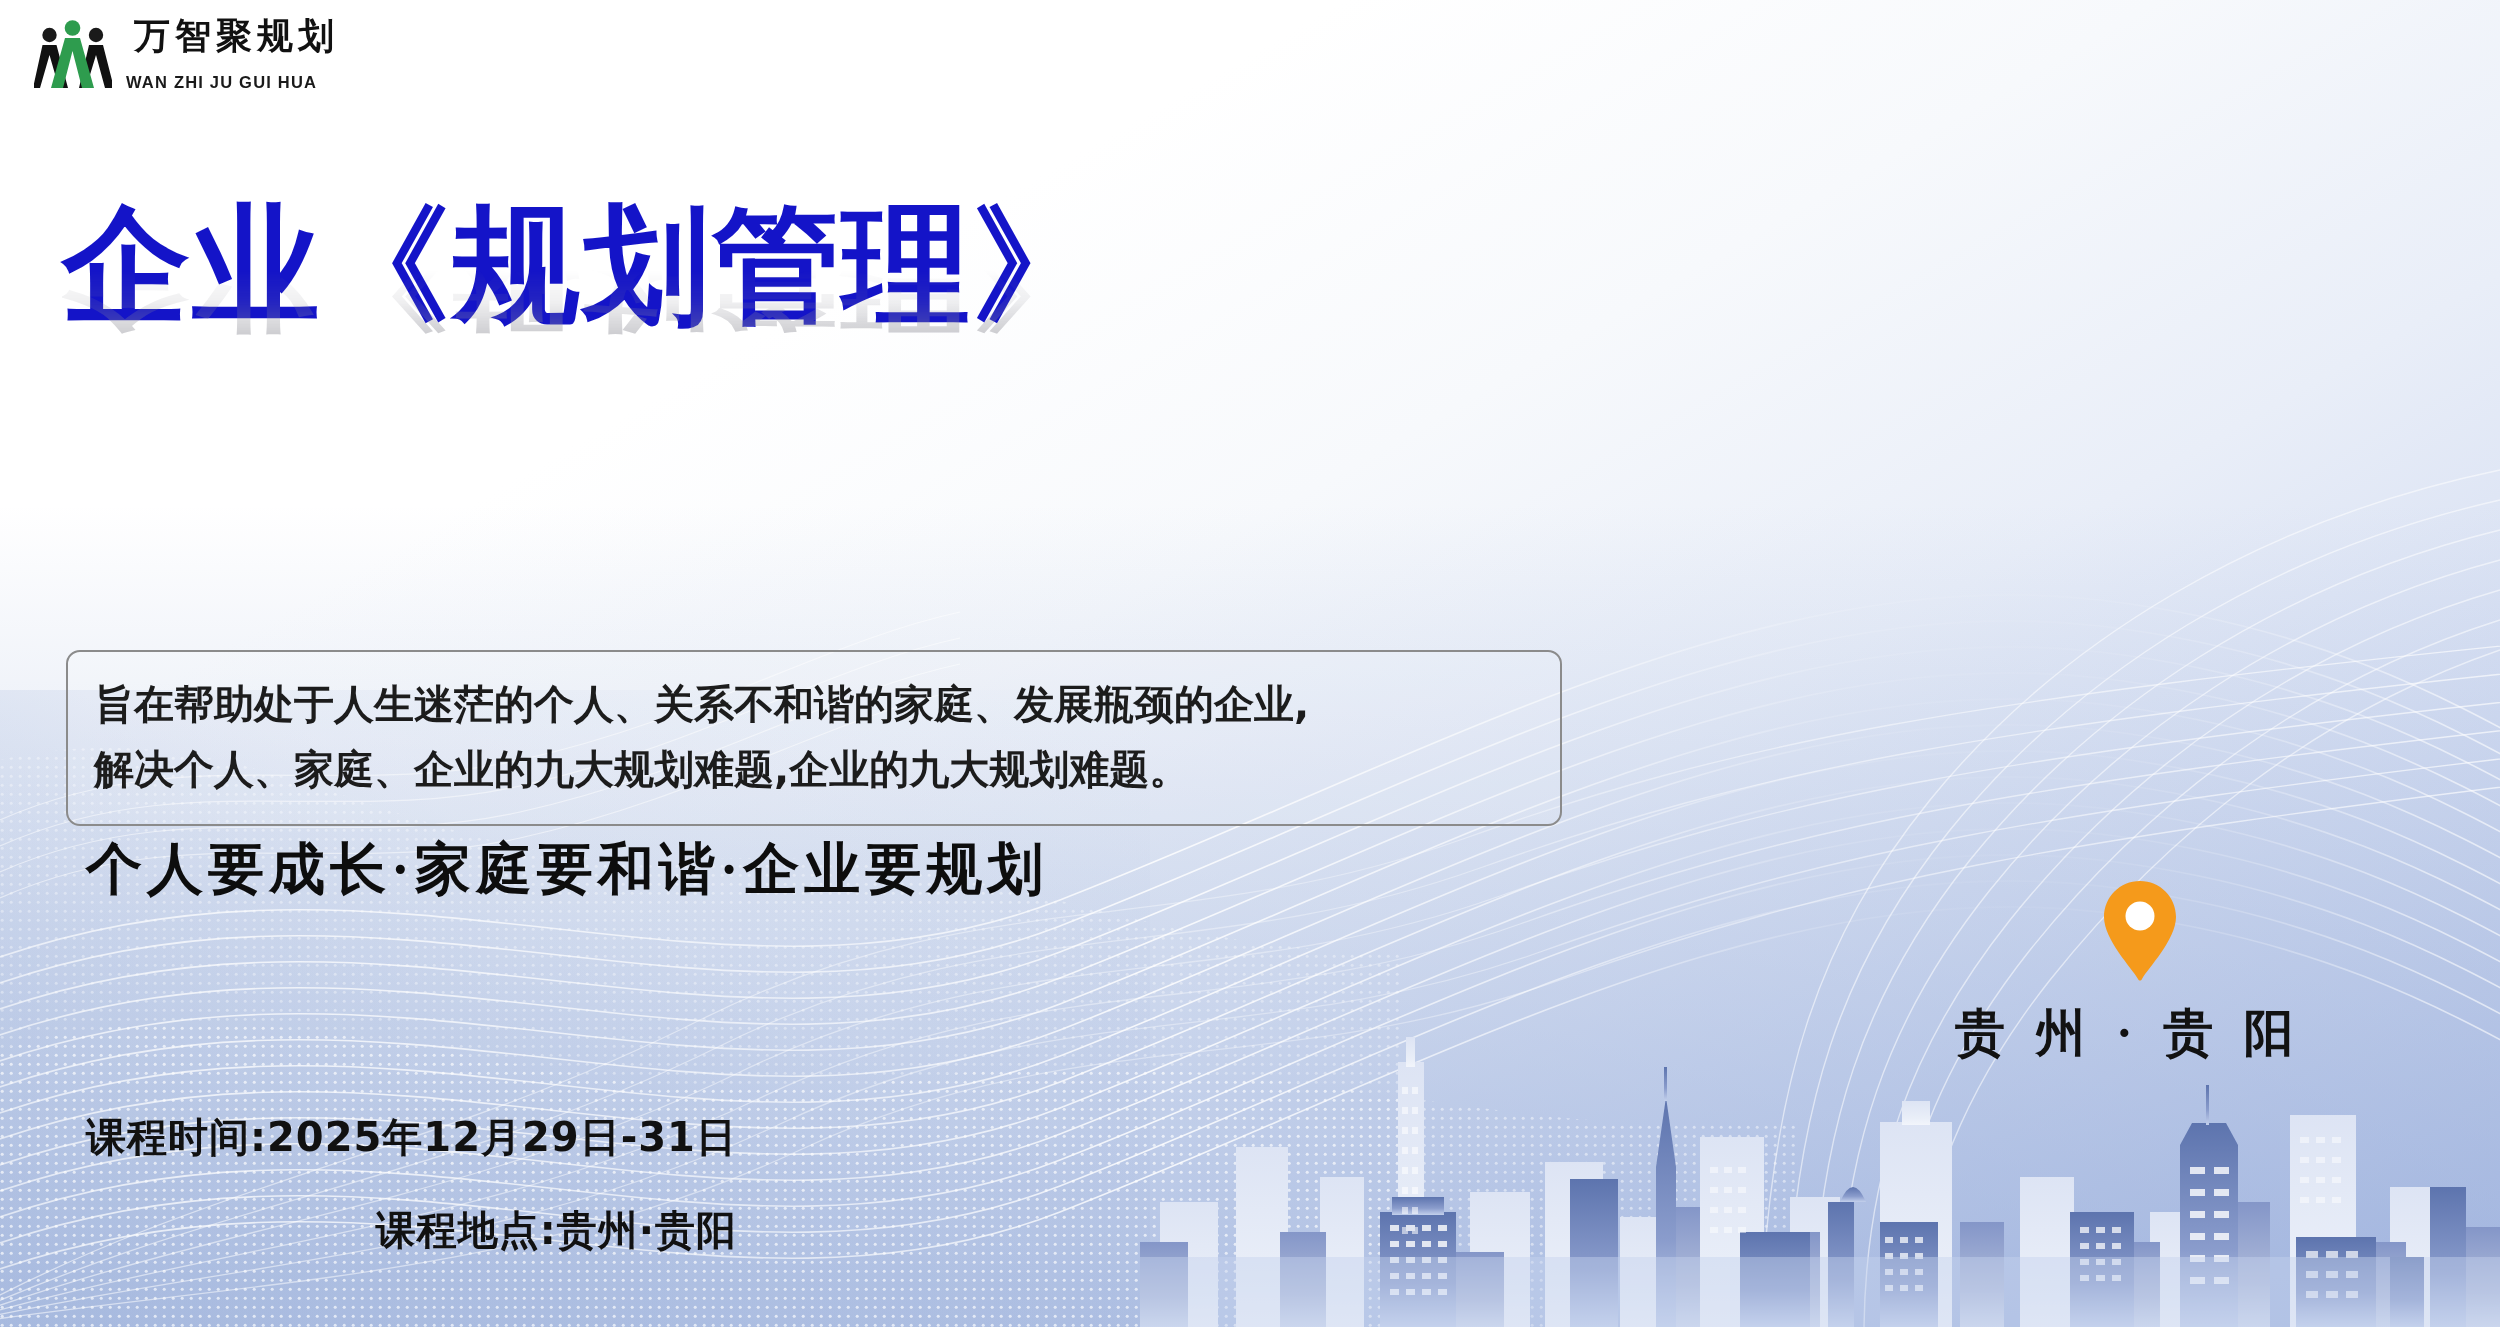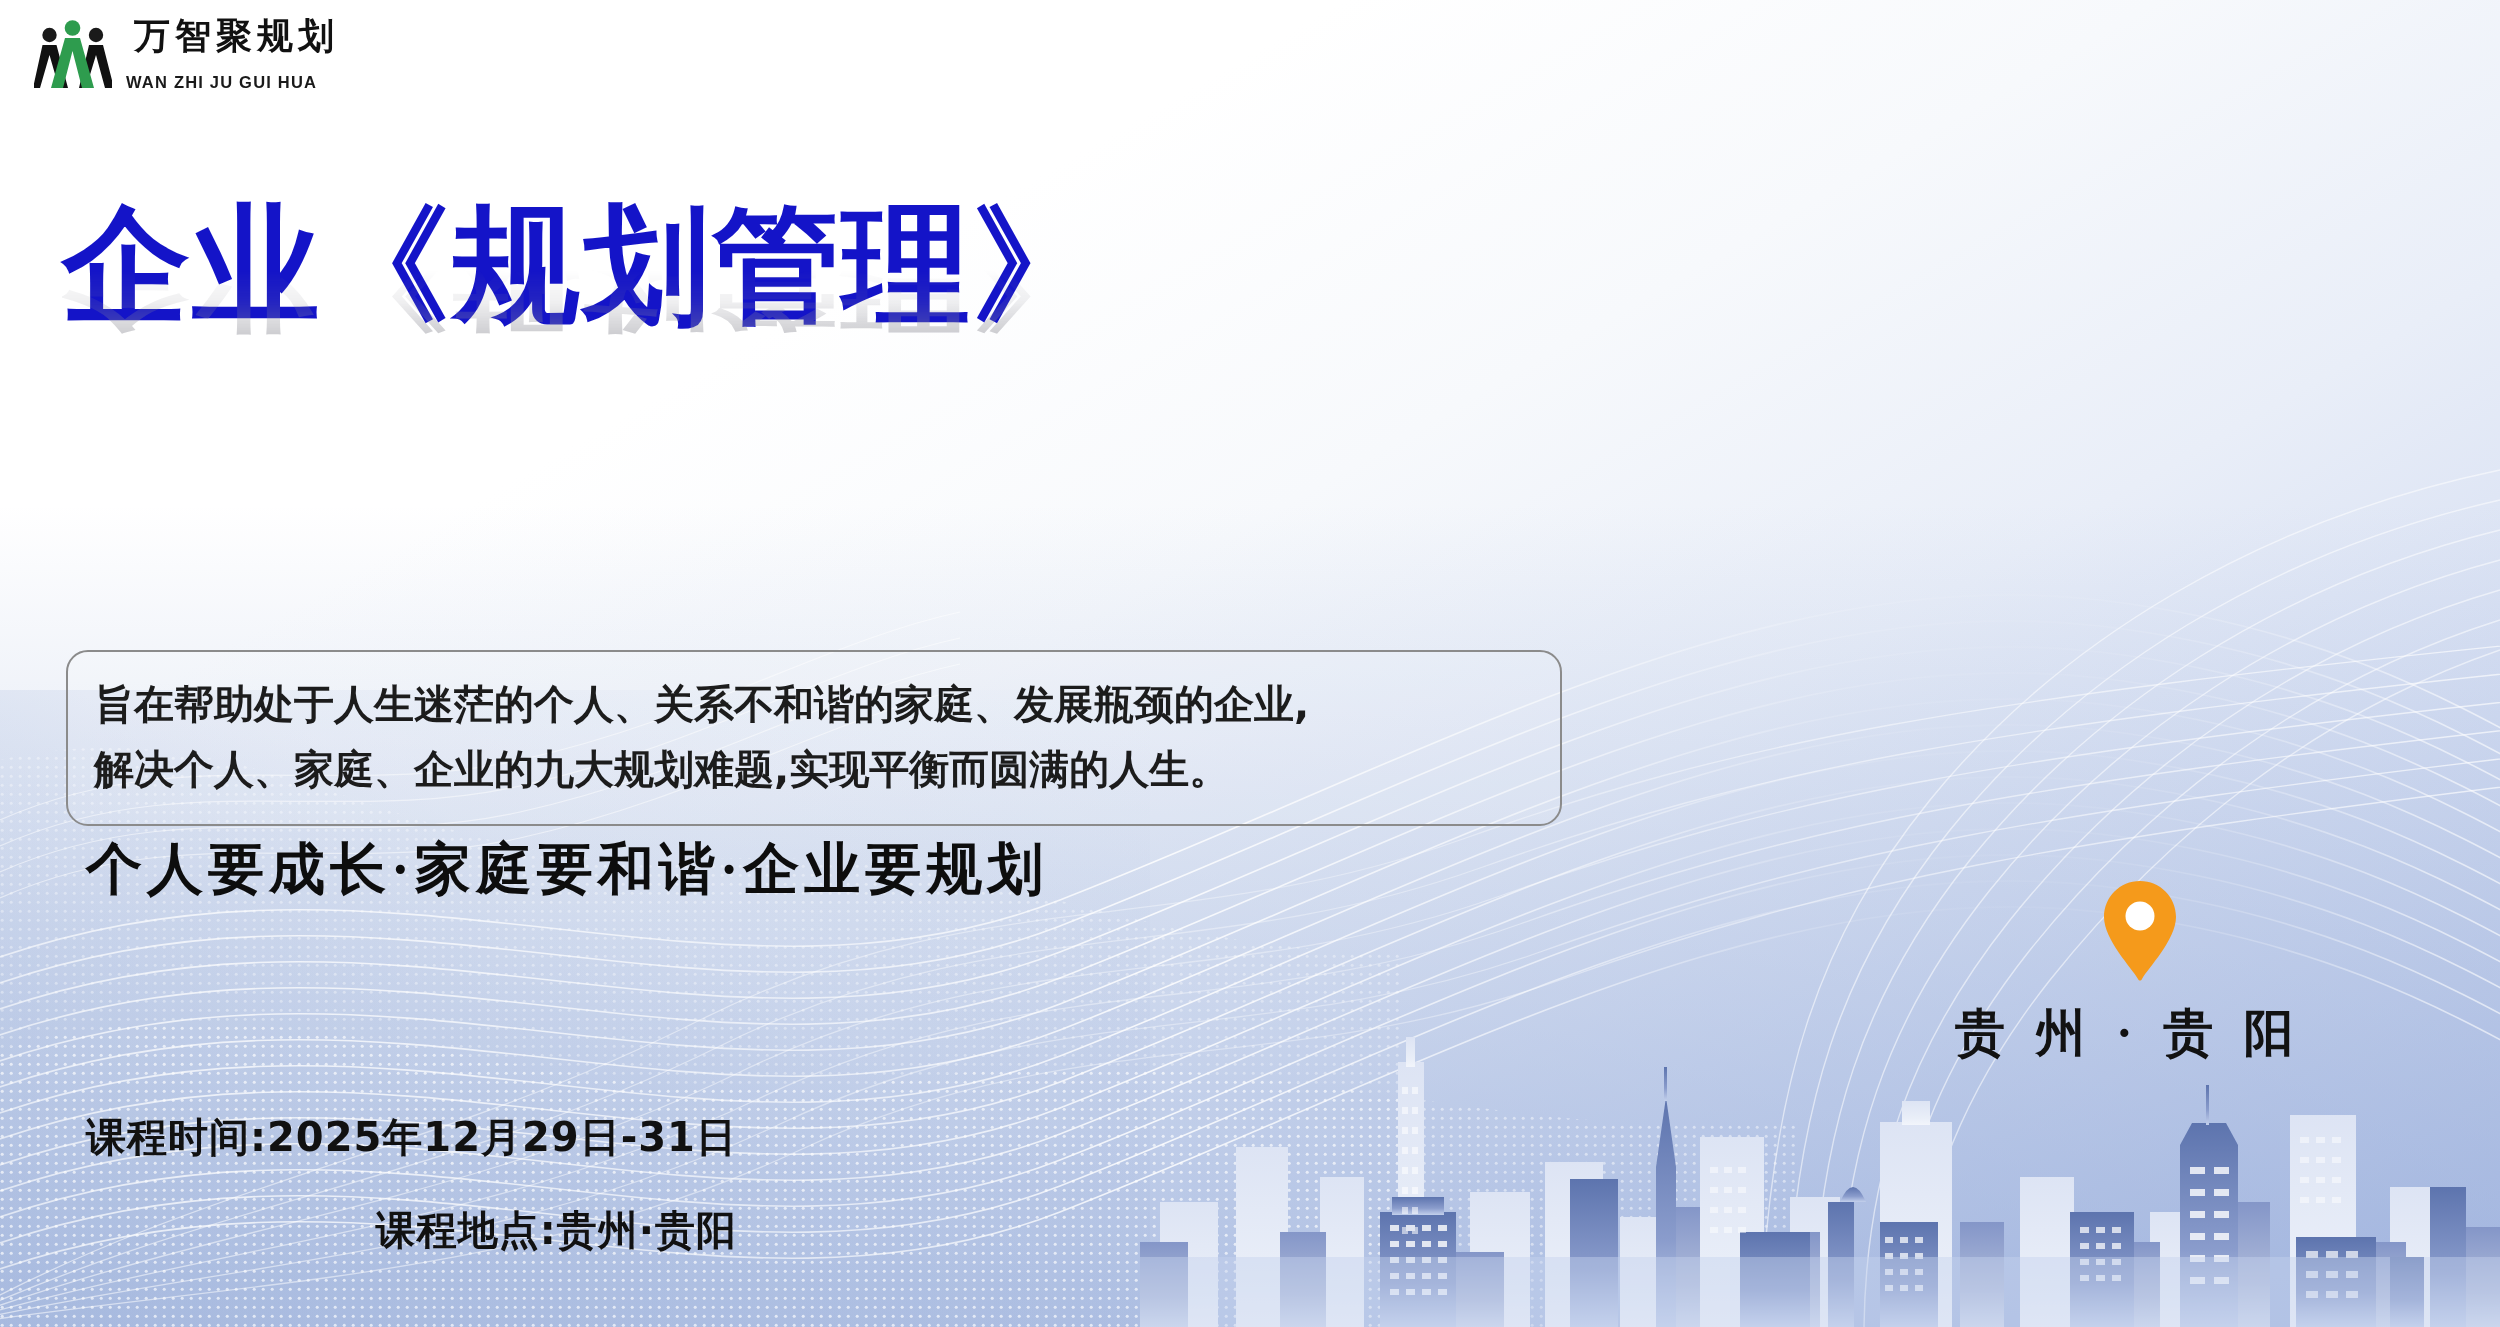--- a/index.html
+++ b/index.html
@@ -102,21 +102,21 @@
   }
 
   
   .desc-box {
     position: absolute;
     left: 66px;
     top: 650px;
     width: 1496px;
     box-sizing: border-box;
     border: 2px solid #8b8b8b;
-    border-radius: 22px;
+    border-radius: 14px;
     padding: 20px 26px 22px 26px;
     z-index: 30;
     background: rgba(255,255,255,0.10);
   }
   .desc-line {
     font-family: "DejaVu Sans", "Liberation Sans", sans-serif;
     font-size: 40px;
     font-weight: 600;
     color: #1c1c1c;
     line-height: 1.62;
@@ -486,21 +486,21 @@
     </div>
   </div>
 
   <div class="title-wrap">
     <div class="main-title">企业《规划管理》</div>
     <div class="main-title-reflection">企业《规划管理》</div>
   </div>
 
   <div class="desc-box">
     <div class="desc-line">旨在帮助处于人生迷茫的个人、关系不和谐的家庭、发展瓶颈的企业,</div>
-    <div class="desc-line">解决个人、家庭、企业的九大规划难题,实现平衡而圆满的人生。</div>
+    <div class="desc-line">解决个人、家庭、企业的九大规划难题,企业的九大规划难题。</div>
   </div>
 
   <div class="slogan">个人要成长·家庭要和谐·企业要规划</div>
 
   <div class="course-info">
     <div class="course-line">课程时间:2025年12月29日-31日</div>
     <div class="course-line">课程地点:贵州·贵阳</div>
   </div>
 
   <div class="location-block">

